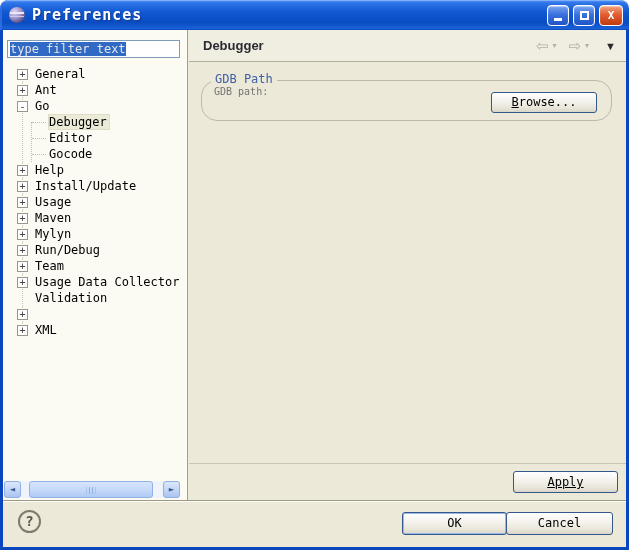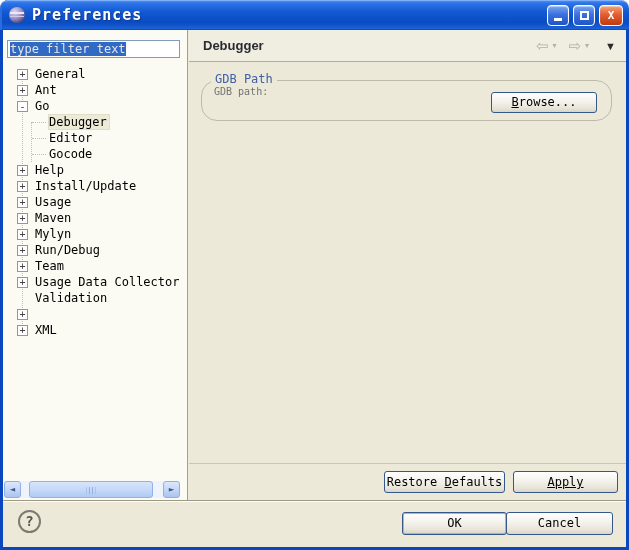--- a/index.html
+++ b/index.html
@@ -275,21 +275,20 @@
       </div>
 
       <div class="group-box">
         <span class="group-label">GDB Path</span>
         <span class="field-label">GDB path:</span>
         <button class="xp-btn browse-btn"><span></span><u>B</u><span>rowse...</span></button>
       </div>
 
       <div class="rp-sep"></div>
       <div class="action-row">
-        <button class="xp-btn restore-btn"><span>Restore </span><u>D</u><span>efaults</span></button>
         <button class="xp-btn apply-btn"><span></span><u>A</u><span>pply</span></button>
       </div>
     </div>
 
     <div class="bottom-bar">
       <span class="help-circle">?</span>
       <button class="xp-btn ok-btn">OK</button>
       <button class="xp-btn cancel-btn">Cancel</button>
     </div>
 

